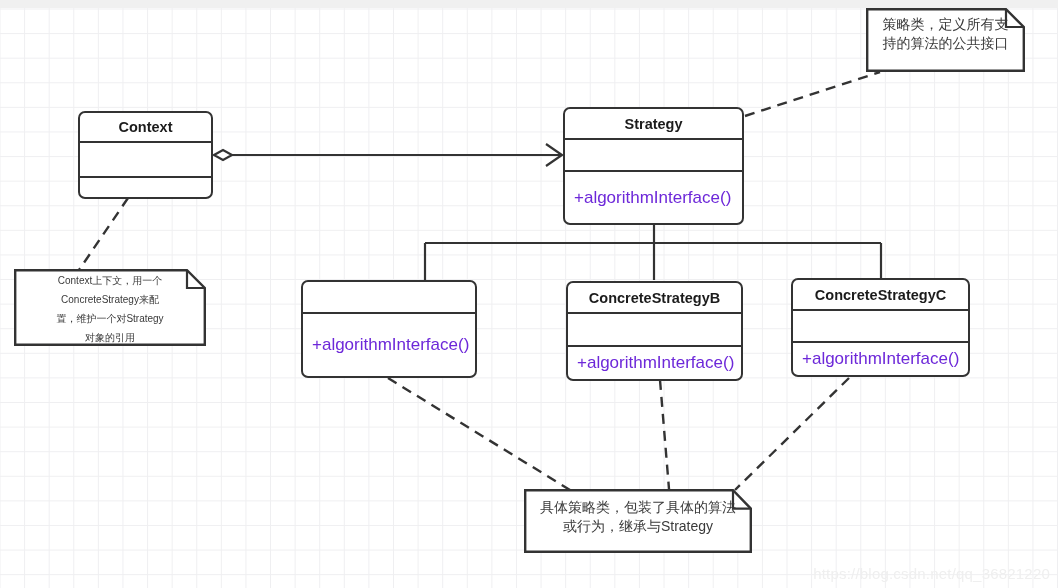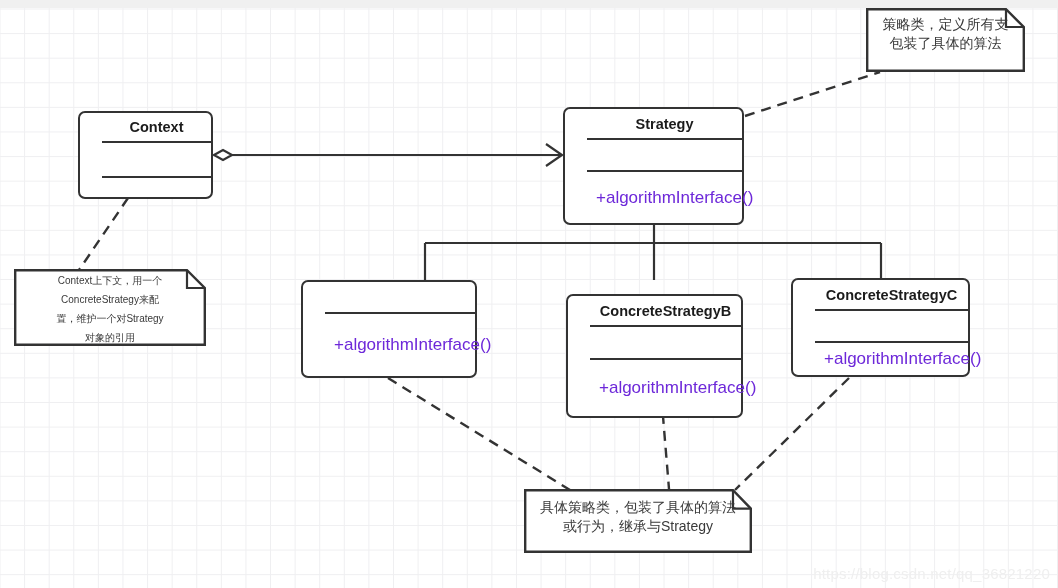--- a/index.html
+++ b/index.html
@@ -40,21 +40,20 @@
   
   .umlbox {
     position: absolute;
     box-sizing: border-box;
     background: #ffffff;
     border: 2.4px solid #333333;
     border-radius: 7px;
     z-index: 3;
     display: flex;
     flex-direction: column;
-    padding-left: 22px;
   }
   .umlbox .cname {
     box-sizing: border-box;
     font-weight: bold;
     font-size: 14.5px;
     color: #1b1b1b;
     text-align: center;
     display: flex;
     align-items: center;
     justify-content: center;
@@ -156,39 +155,39 @@
     <div class="cname" style="height:31px;">Strategy</div>
     <div class="attrs" style="height:32px;"></div>
     <div class="ops" style="flex:1;">+algorithmInterface()</div>
   </div>
 
   <div class="umlbox" style="left:301px; top:280px; width:176px; height:98px;">
     <div class="attrs" style="height:32px;"></div>
     <div class="ops" style="flex:1;">+algorithmInterface()</div>
   </div>
 
-  <div class="umlbox" style="left:566px; top:294px; width:177px; height:124px;">
+  <div class="umlbox" style="left:566px; top:281px; width:177px; height:100px;">
     <div class="cname" style="height:31px;">ConcreteStrategyB</div>
     <div class="attrs" style="height:33px;"></div>
     <div class="ops" style="flex:1;">+algorithmInterface()</div>
   </div>
 
   <div class="umlbox" style="left:791px; top:278px; width:179px; height:99px;">
     <div class="cname" style="height:31px;">ConcreteStrategyC</div>
     <div class="attrs" style="height:32px;"></div>
     <div class="ops" style="flex:1;">+algorithmInterface()</div>
   </div>
 
   <div class="note" style="left:866px; top:8px; width:159px; height:64px;">
     <svg class="notebody" viewBox="0 0 159 64" preserveAspectRatio="none">
       <path d="M1.2,1.2 H140 L157.8,19 V62.8 H1.2 Z" fill="#ffffff" stroke="#333333" stroke-width="2.4"></path>
       <path d="M140,1.2 V19 H157.8" fill="none" stroke="#333333" stroke-width="2.2"></path>
     </svg>
     <div class="notetext">策略类，定义所有支
-包装了具体的算法</div>
+持的算法的公共接口</div>
   </div>
 
   <div class="note" style="left:14px; top:269px; width:192px; height:77px; font-size:10px; line-height:19px;">
     <svg class="notebody" viewBox="0 0 192 77" preserveAspectRatio="none">
       <path d="M1.2,1.2 H173 L190.8,19 V75.8 H1.2 Z" fill="#ffffff" stroke="#333333" stroke-width="2.4"></path>
       <path d="M173,1.2 V19 H190.8" fill="none" stroke="#333333" stroke-width="2.2"></path>
     </svg>
     <div class="notetext" style="padding:2px 6px 0 6px;">Context上下文，用一个
 ConcreteStrategy来配
 置，维护一个对Strategy

